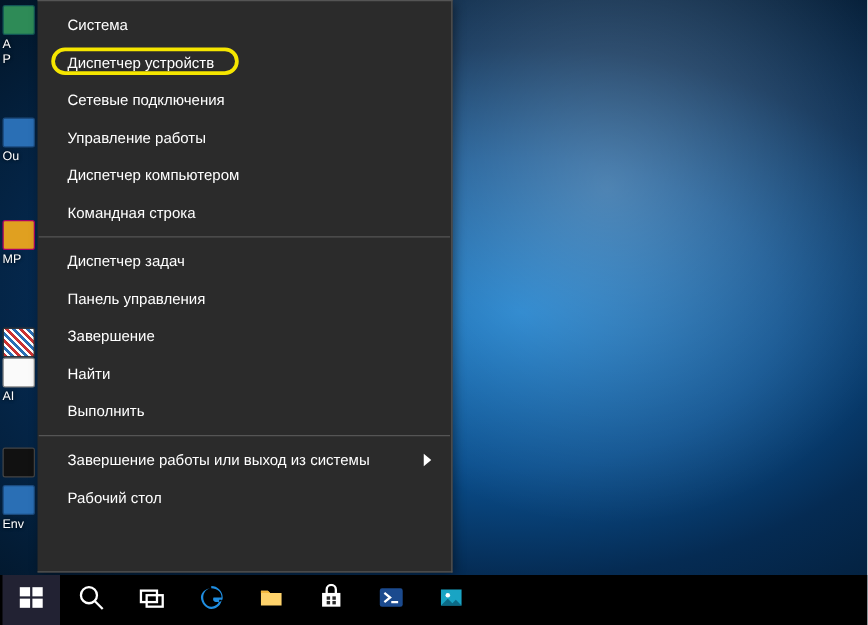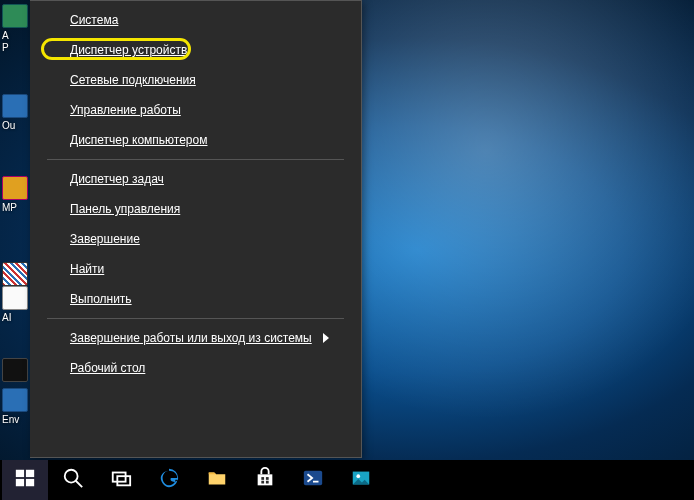--- a/index.html
+++ b/index.html
@@ -48,21 +48,21 @@
   .tb-btn.active { background: #223; }
 
   
   .winx-menu {
     position: absolute; left: 30px; top: 0; width: 332px; height: 458px;
     background: #2b2b2b; color: #ffffff;
     font-size: 12px;
     border: 1px solid #555; border-left: none;
     box-shadow: 2px 2px 8px rgba(0,0,0,0.4);
   }
-  .menu-list { list-style: none; padding: 4px 16px; text-decoration: underline; }
+  .menu-list { list-style: none; padding: 4px 0; }
   .menu-item {
     padding: 8px 24px; white-space: nowrap; position: relative;
   }
   .menu-sep { height: 1px; background: #555; margin: 4px 1px; }
   .has-sub::after {
     content: ""; position: absolute; right: 16px; top: 50%; transform: translateY(-50%);
     width: 0; height: 0; border-top: 5px solid transparent; border-bottom: 5px solid transparent;
     border-left: 6px solid #fff;
   }
 
@@ -107,20 +107,21 @@
   </div>
 </div>
 
 <div class="winx-menu">
   <ul class="menu-list">
     <li class="menu-item">Система</li>
     <li class="menu-item">Диспетчер устройств</li>
     <li class="menu-item">Сетевые подключения</li>
     <li class="menu-item">Управление работы</li>
     <li class="menu-item">Диспетчер компьютером</li>
+    <li class="menu-item">Командная строка</li>
     <li class="menu-sep"></li>
     <li class="menu-item">Диспетчер задач</li>
     <li class="menu-item">Панель управления</li>
     <li class="menu-item">Завершение</li>
     <li class="menu-item">Найти</li>
     <li class="menu-item">Выполнить</li>
     <li class="menu-sep"></li>
     <li class="menu-item has-sub">Завершение работы или выход из системы</li>
     <li class="menu-item">Рабочий стол</li>
   </ul>

